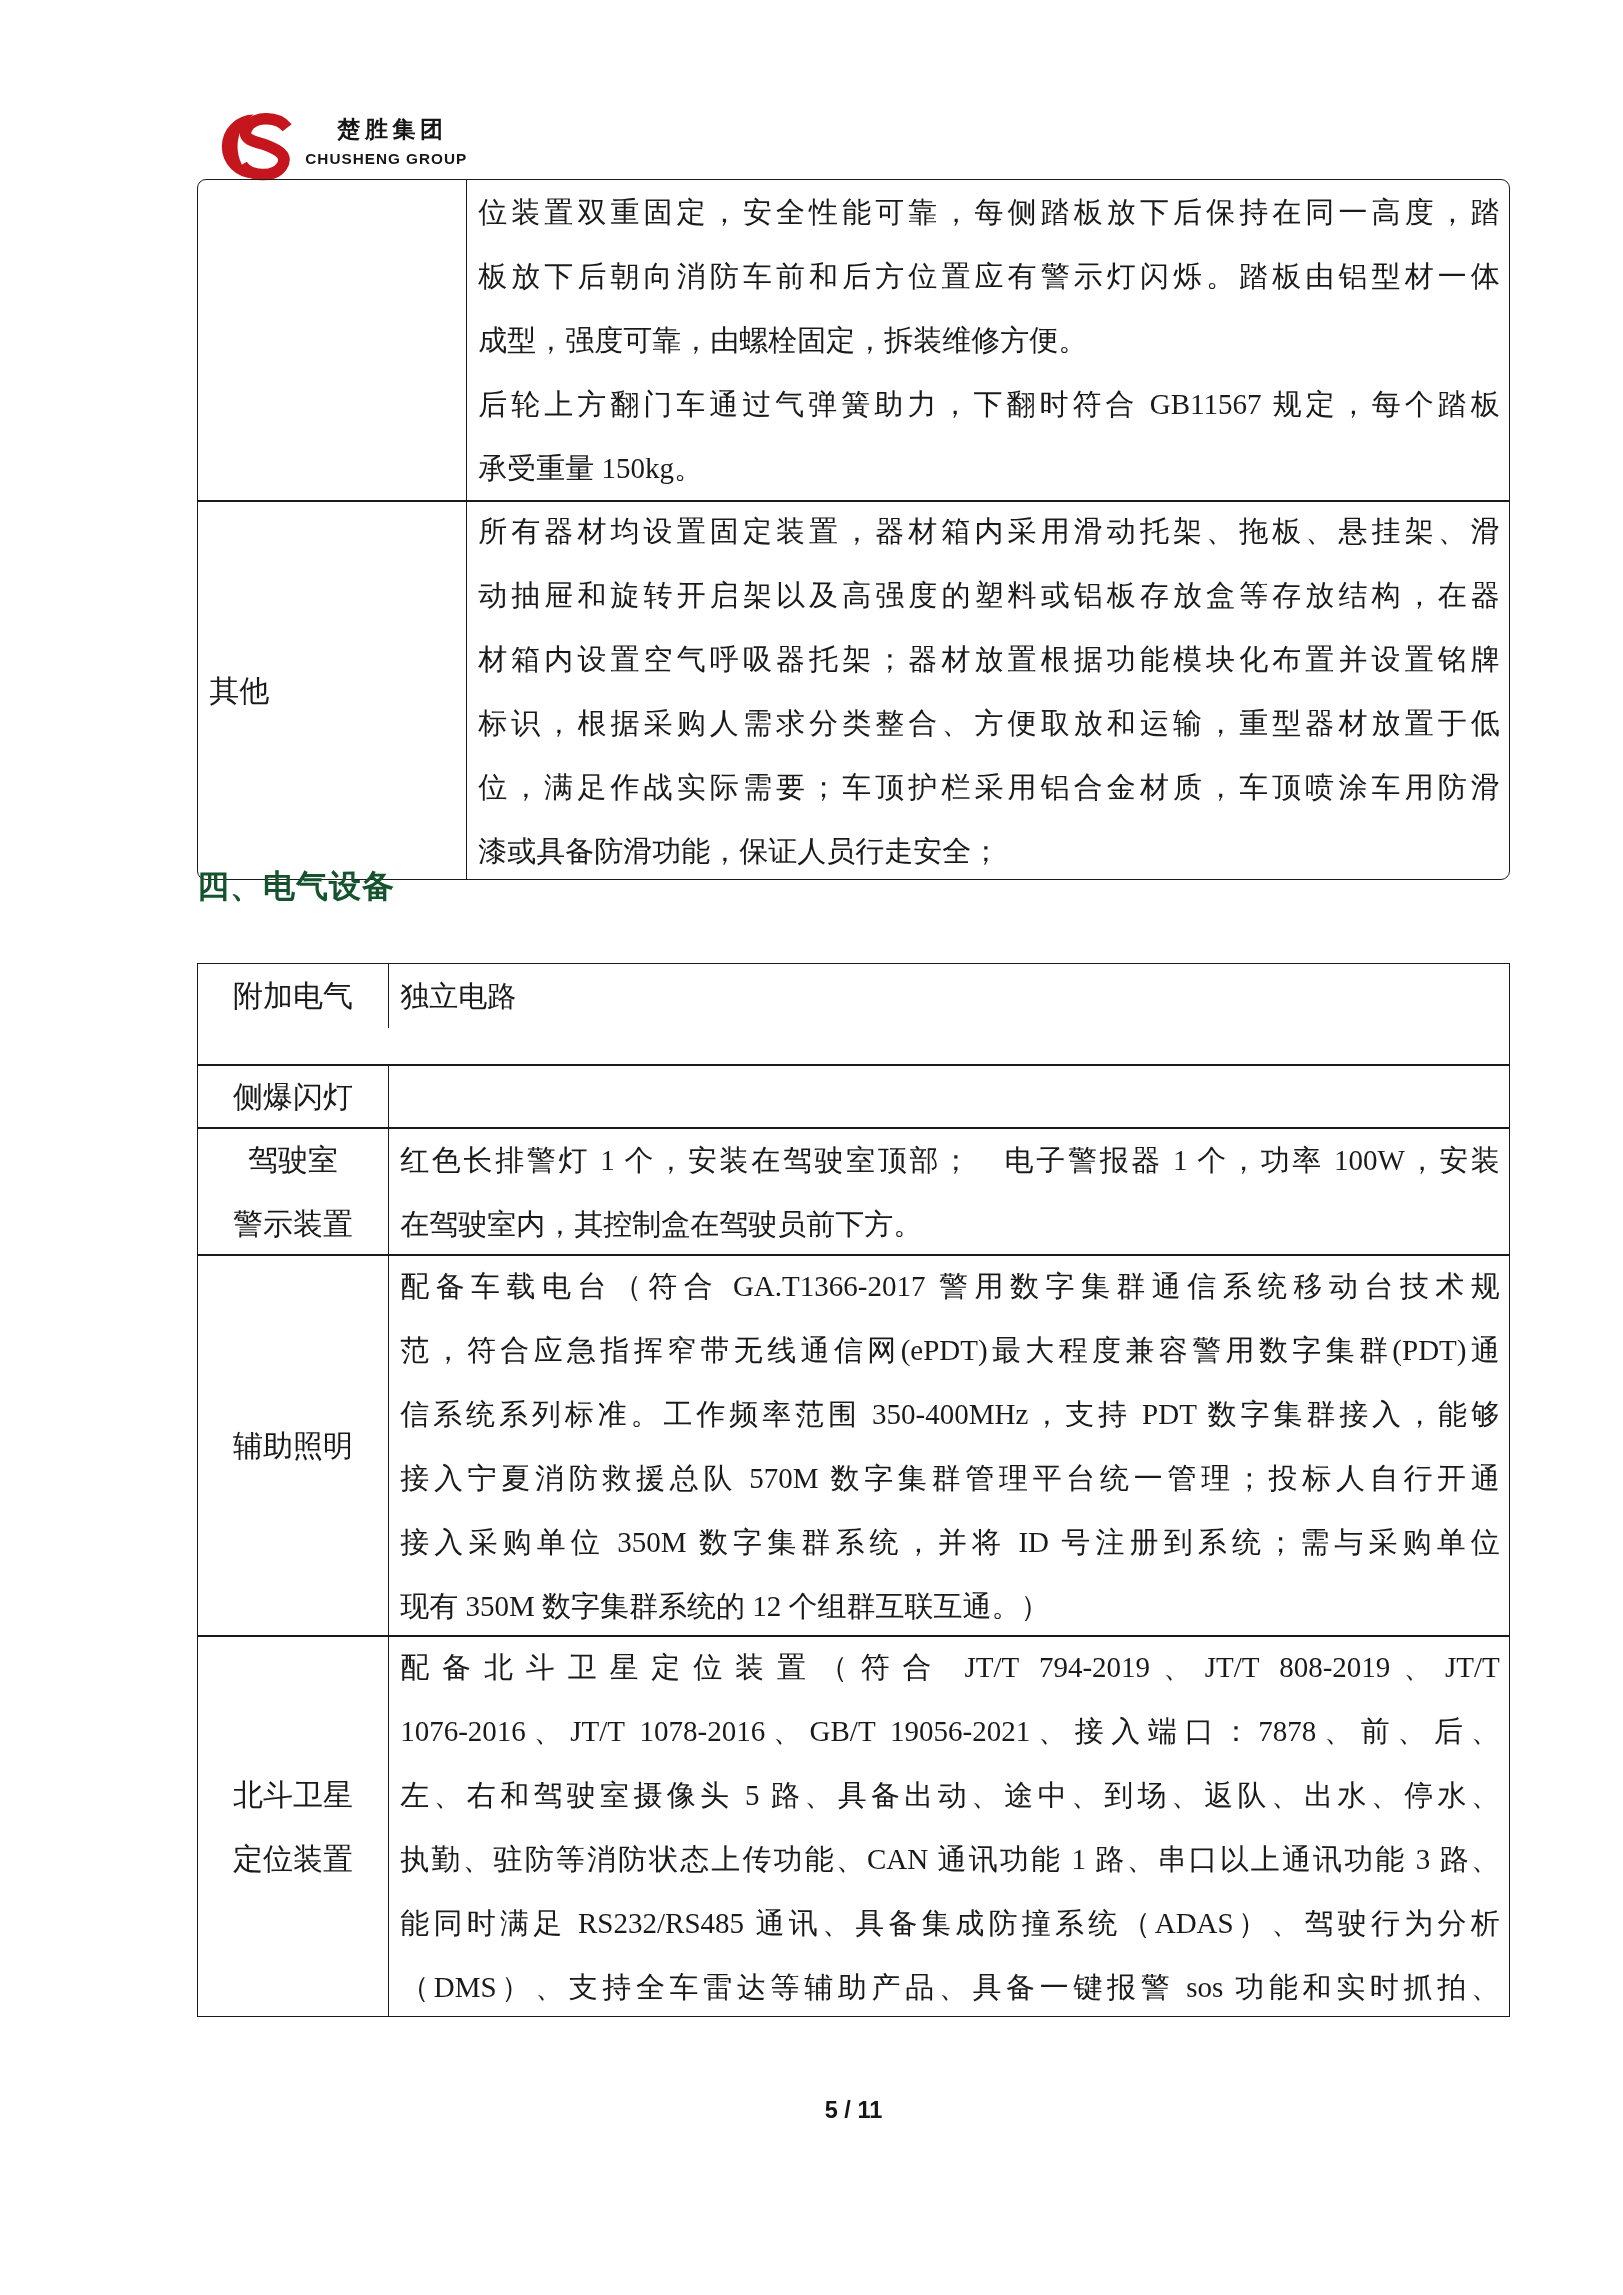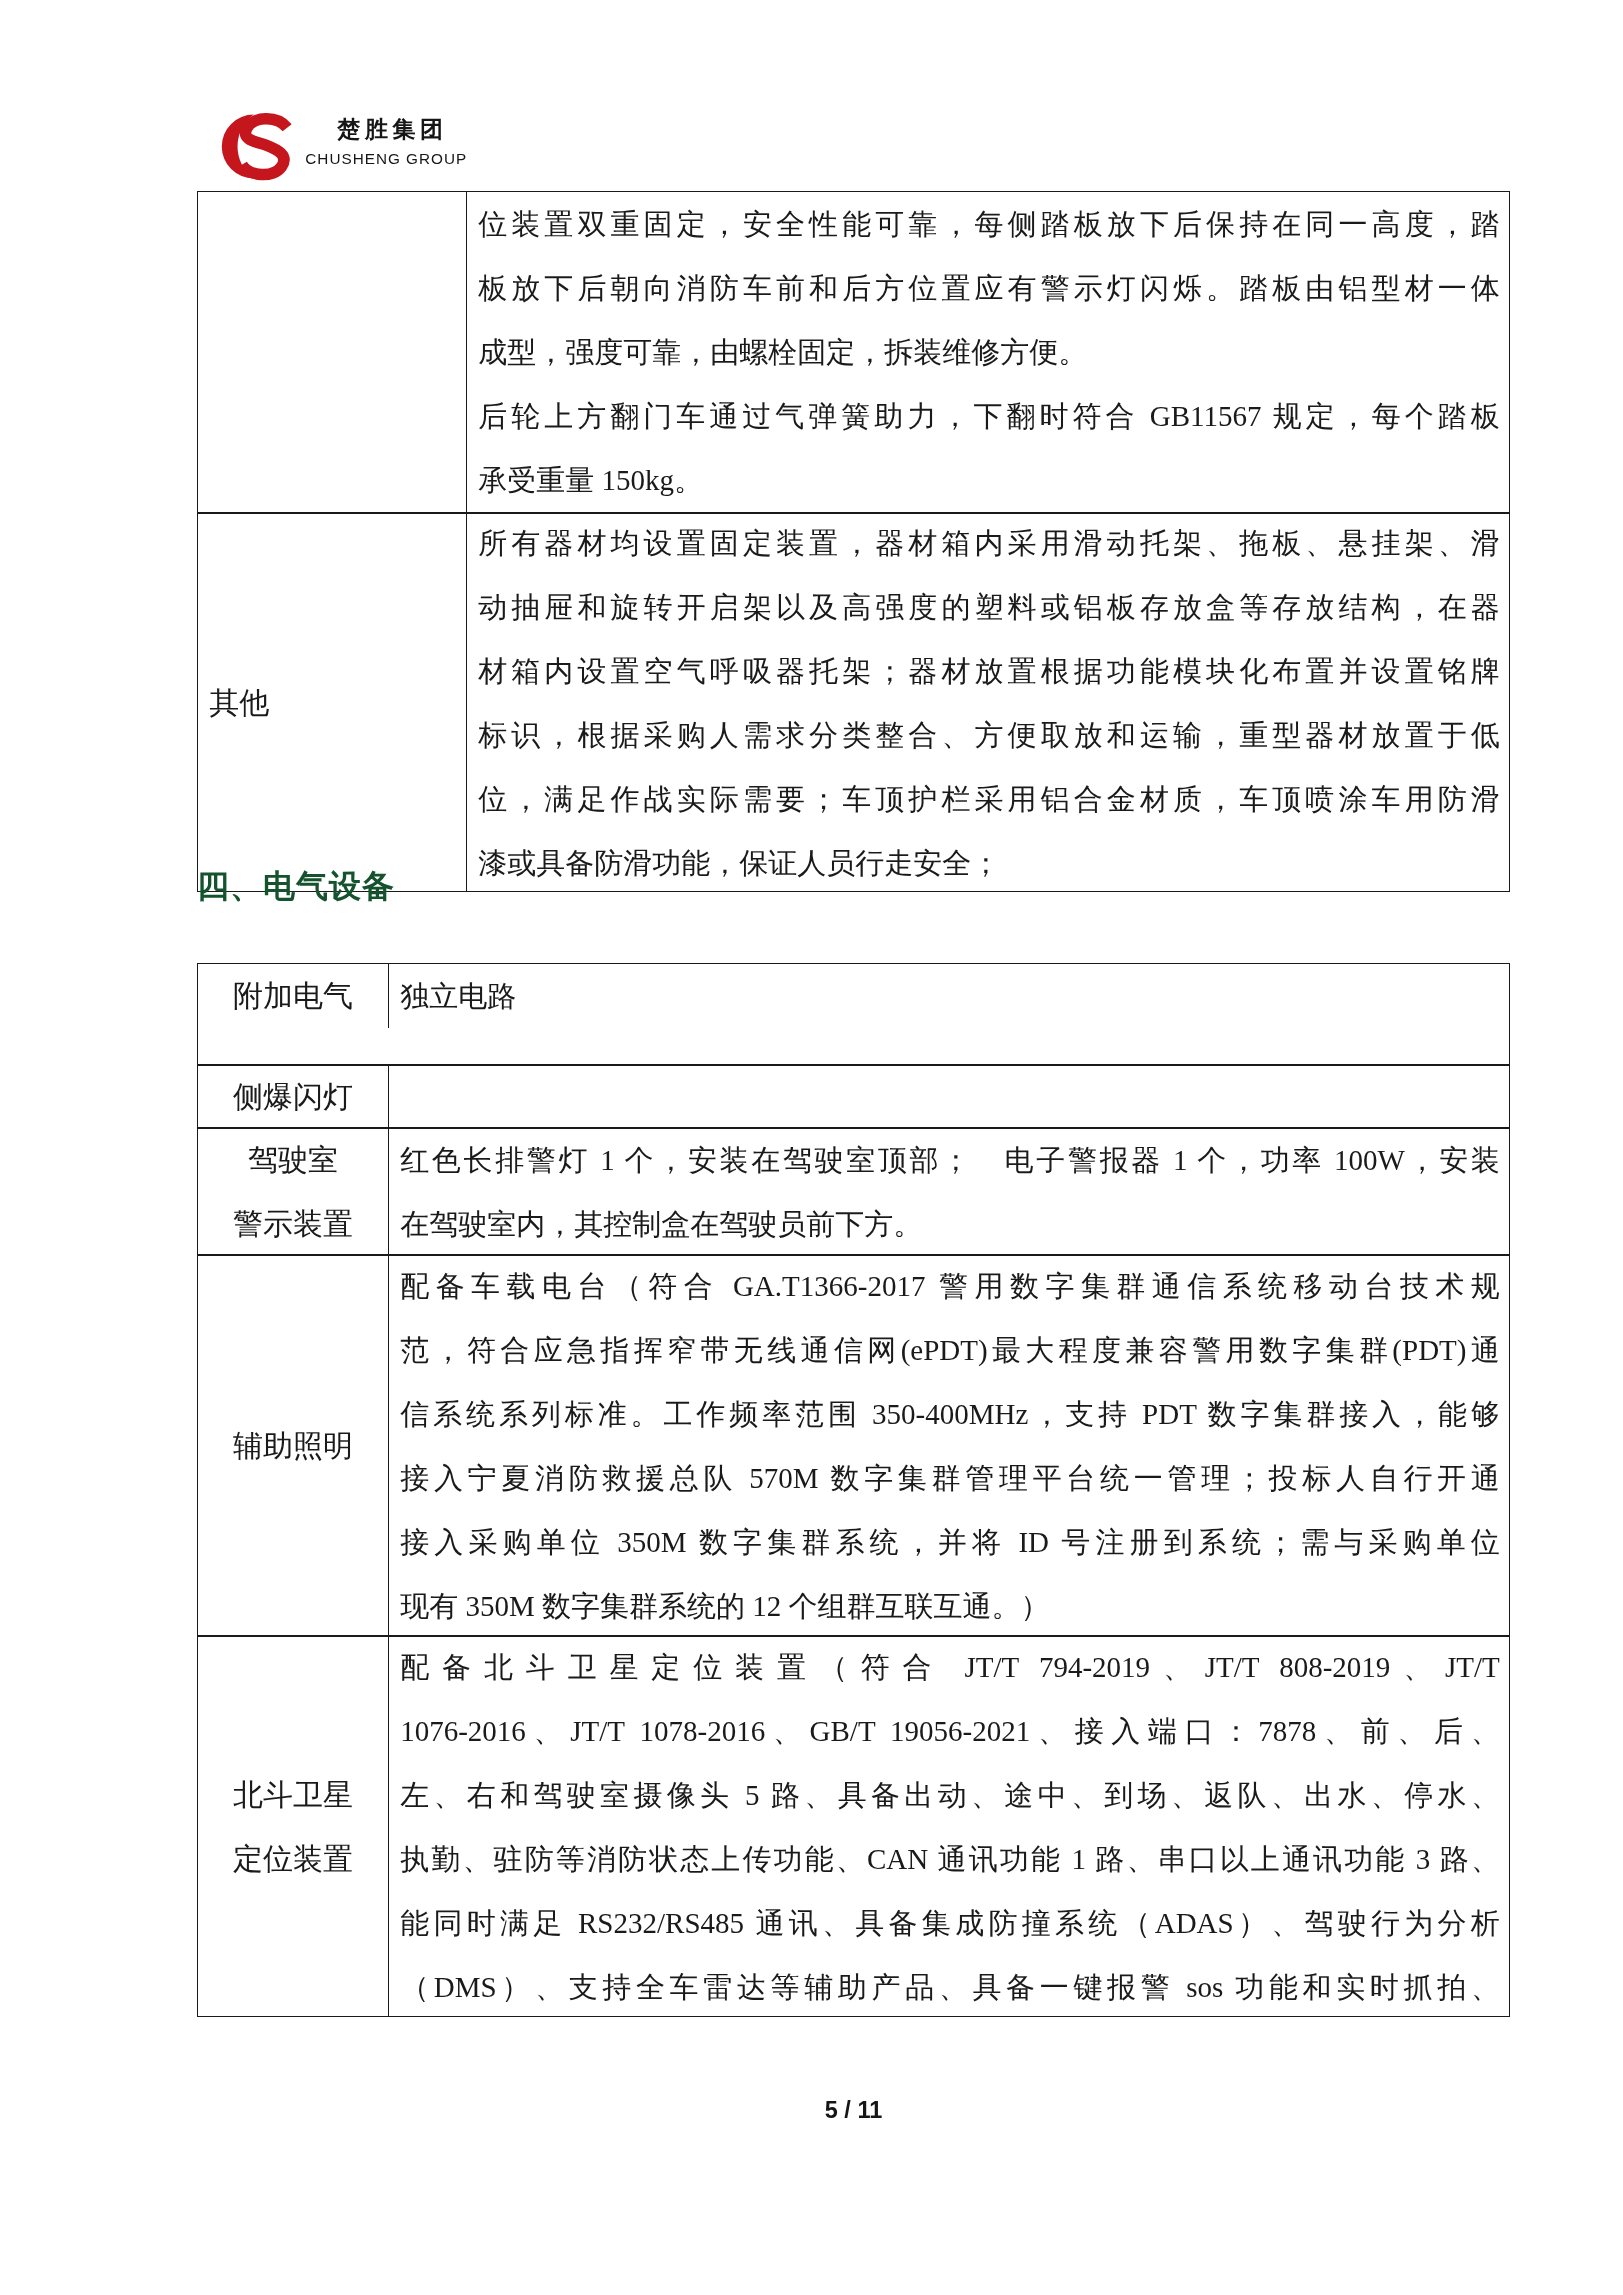--- a/index.html
+++ b/index.html
@@ -11,25 +11,25 @@
   
   .logo{position:absolute; left:219px; top:111px; display:flex; align-items:flex-start;}
   .logo-mark{width:73px; height:71px; flex:0 0 auto;}
   .logo-text{margin-left:13.3px;}
   .logo-cn{
     font-family:"Liberation Sans","DejaVu Sans",sans-serif;
     font-size:23px; font-weight:bold; letter-spacing:4.6px; line-height:36px; color:#161616;margin-left:32px;
   }
   .logo-en{
     font-family:"Liberation Sans","DejaVu Sans",sans-serif;
-    font-size:15.3px; font-weight:normal; letter-spacing:1px; margin-top:3.1px; color:#161616;
+    font-size:15.3px; font-weight:bold; letter-spacing:1px; margin-top:3.1px; color:#161616;
   }
   
   .tbl{position:absolute; left:197px; width:1313px; border:1.5px solid #1a1a1a; box-sizing:border-box;}
-  .tbl1{top:191px;}
+  .tbl1{top:179px;border-radius:9px;}
   .tbl2{top:963px;}
   .trow{display:flex; box-sizing:border-box; overflow:hidden;}
   .trow + .trow{border-top:2px solid #1a1a1a;}
   .lbl{
     box-sizing:border-box; border-right:1.5px solid #1a1a1a; flex:0 0 auto;
     display:flex; flex-direction:column; justify-content:center;
     font-size:30px; line-height:64px;
   }
   .tbl1 .lbl{width:269px; align-items:flex-start; padding-left:11.2px;}
   .tbl2 .lbl{width:191px; align-items:center; text-align:center;}

